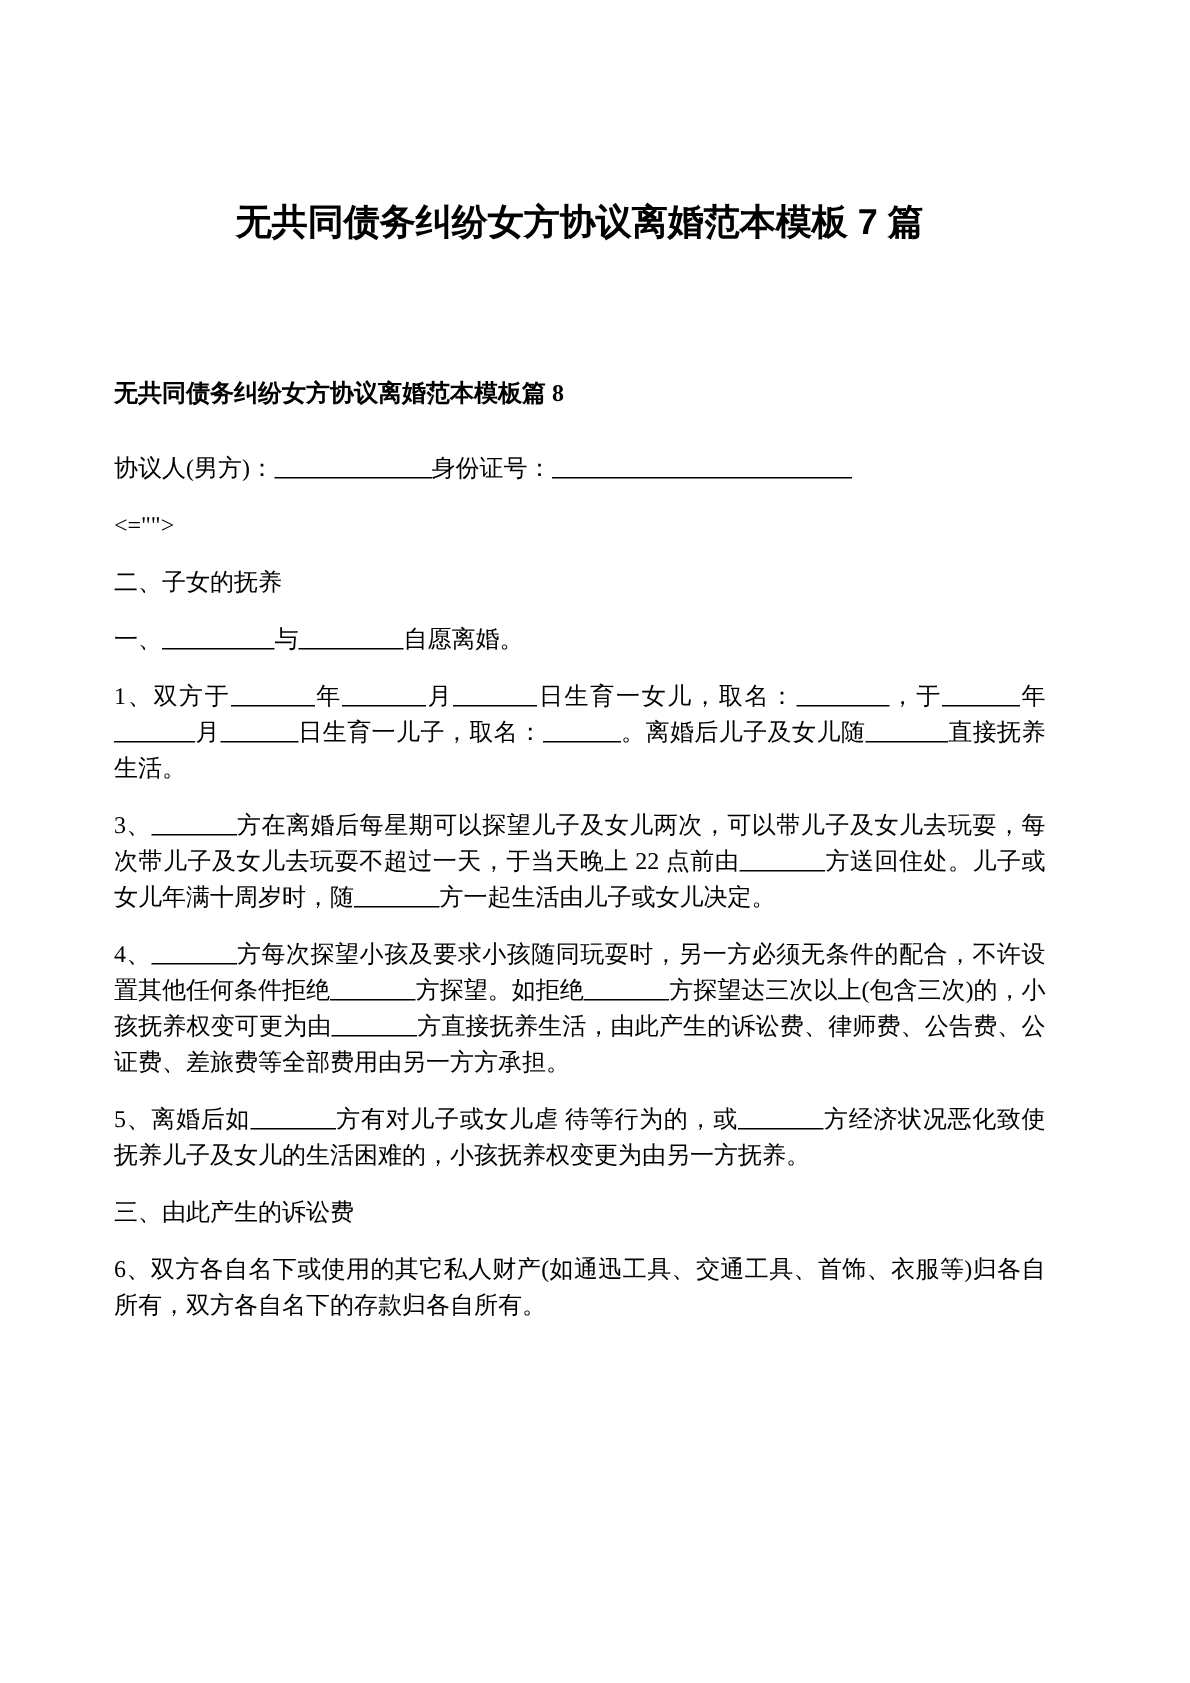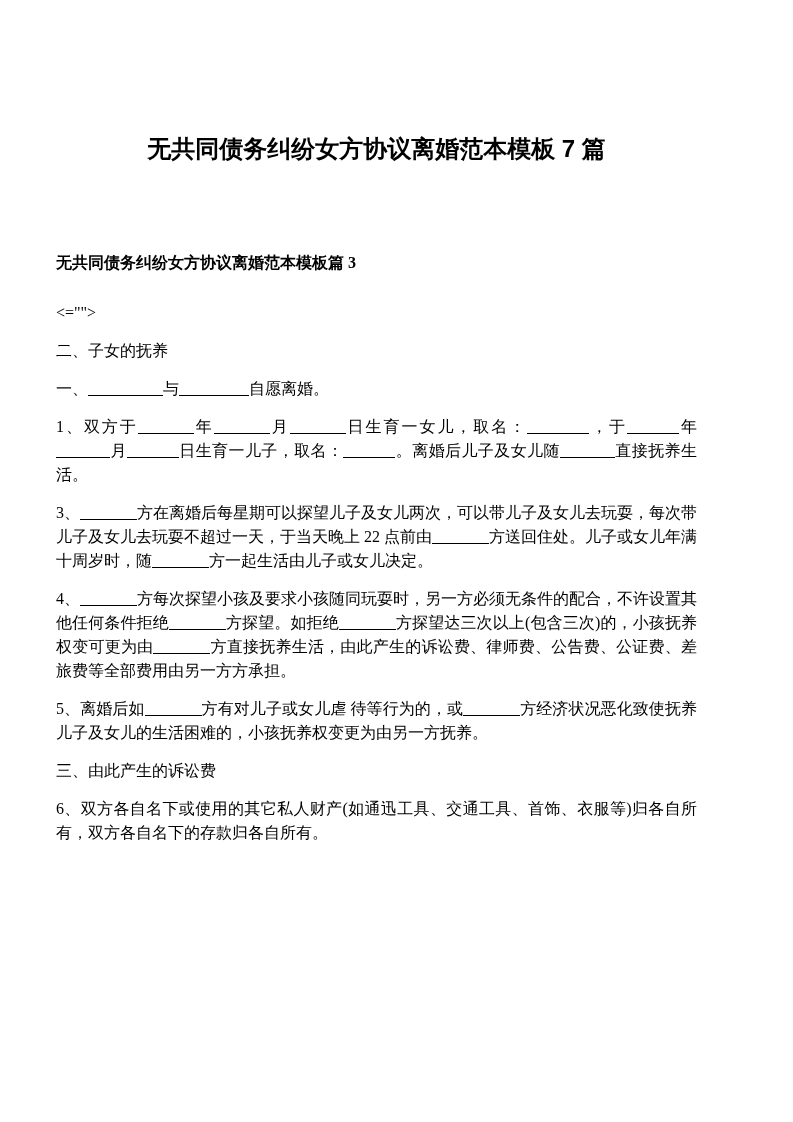--- a/index.html
+++ b/index.html
@@ -7,21 +7,21 @@
     padding: 0;
     background: #ffffff;
   }
   .page {
     position: relative;
     width: 793px;
     height: 1122px;
     margin: 0 auto;
     background: #ffffff;
     box-sizing: border-box;
-    padding: 133px 96px 0 56px;
+    padding: 133px 96px 0 76px;
     color: #000000;
     font-family: "Liberation Serif", "DejaVu Serif", serif;
     font-size: 16px;
     overflow: hidden;
   }
   .doc-title {
     font-family: "Liberation Sans", "DejaVu Sans", sans-serif;
     font-size: 24px;
     font-weight: bold;
     text-align: center;
@@ -47,22 +47,23 @@
     vertical-align: -2px;
   }
 </style>
 </head>
 <body>
 
 <div class="page">
 
   <h1 class="doc-title">无共同债务纠纷女方协议离婚范本模板 7 篇</h1>
 
-  <h2 class="section-title">无共同债务纠纷女方协议离婚范本模板篇 3</h2>
+  <h2 class="section-title">无共同债务纠纷女方协议离婚范本模板篇 8</h2>
 
+  <p class="para">协议人(男方)：<span class="blank" style="width: 105px;"></span>身份证号：<span class="blank" style="width: 200px;"></span></p>
 
 
   <p class="para">&lt;=""&gt;</p>
 
   <p class="para">二、子女的抚养</p>
 
   <p class="para">一、<span class="blank" style="width: 75px;"></span>与<span class="blank" style="width: 70px;"></span>自愿离婚。</p>
 
   <p class="para">1、双方于<span class="blank" style="width: 56px;"></span>年<span class="blank" style="width: 56px;"></span>月<span class="blank" style="width: 56px;"></span>日生育一女儿，取名：<span class="blank" style="width: 62px;"></span>，于<span class="blank" style="width: 52px;"></span>年<span class="blank" style="width: 54px;"></span>月<span class="blank" style="width: 52px;"></span>日生育一儿子，取名：<span class="blank" style="width: 52px;"></span>。离婚后儿子及女儿随<span class="blank" style="width: 55px;"></span>直接抚养生活。</p>
 

